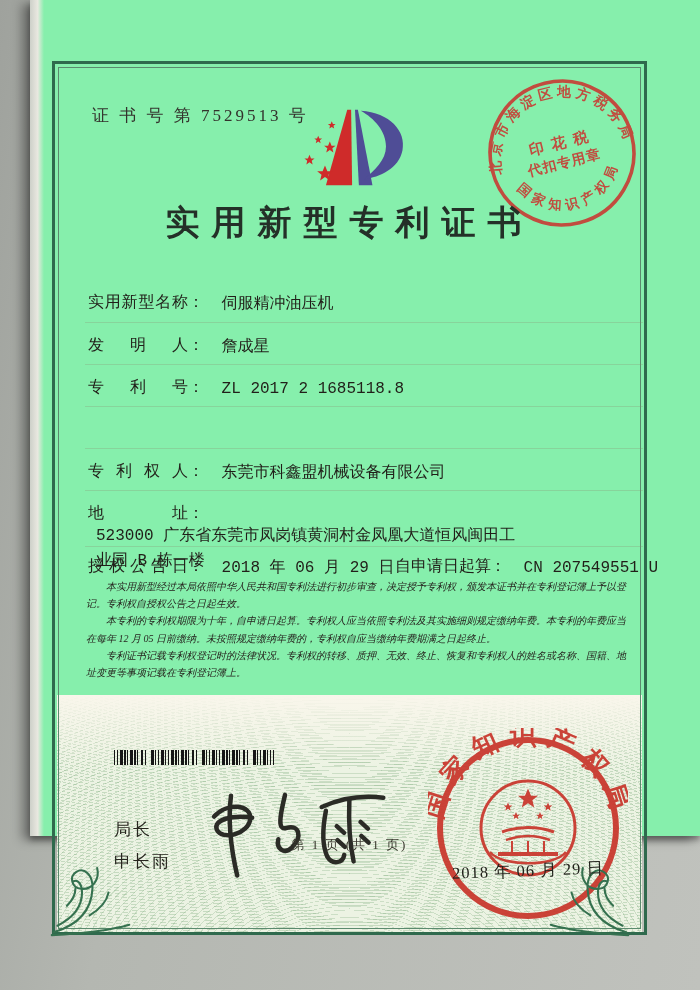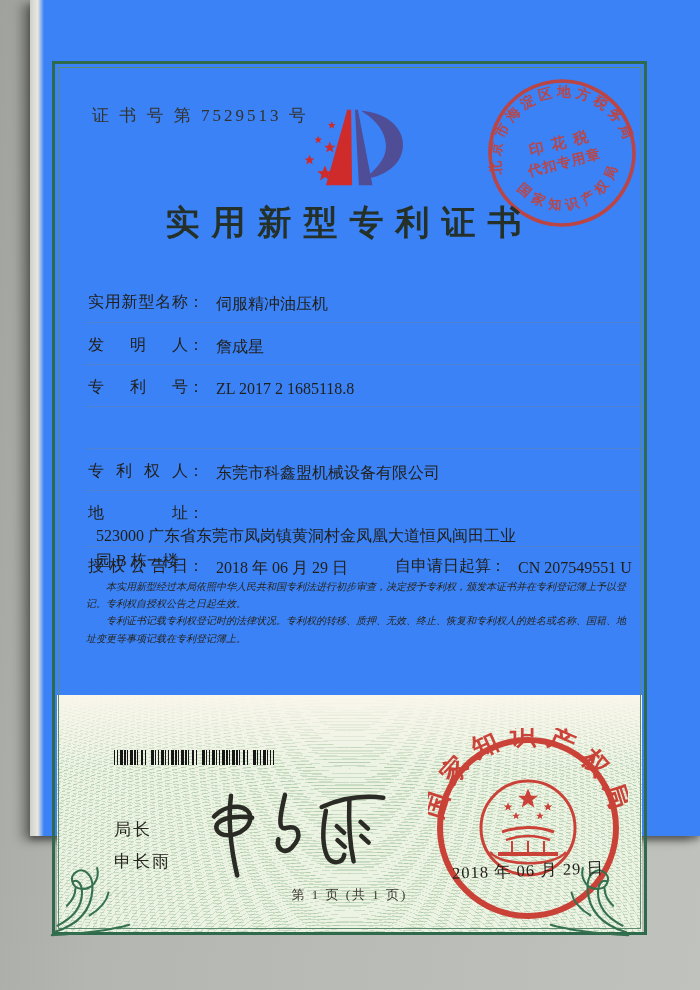--- a/index.html
+++ b/index.html
@@ -1,57 +1,57 @@
 <!DOCTYPE html>
 <html><head>
 <meta charset="utf-8">
 <style>
   html,body{margin:0;padding:0;}
   body{width:700px;height:990px;overflow:hidden;
        font-family:"Liberation Serif","DejaVu Serif",serif;
        background:linear-gradient(100deg,#9fa29d,#b4b7b1 30%,#c0c2bd);}
   .photo{position:relative;width:700px;height:990px;}
   .paper{position:absolute;left:30px;top:0;width:670px;height:836px;
-         background:#3b82f6;box-shadow:-8px 4px 10px rgba(0,0,0,.35),0 4px 6px rgba(0,0,0,.35);}
+         background:#86efac;box-shadow:-8px 4px 10px rgba(0,0,0,.35),0 4px 6px rgba(0,0,0,.35);}
   .paper-edge{position:absolute;left:0;top:0;width:14px;height:100%;
          background:linear-gradient(90deg,#cdd0c9,#e9e8e0 55%,rgba(249,246,235,0));}
   .frame{position:absolute;left:22px;top:61px;width:589px;height:868px;border:3px solid #2f6a4d;}
   .frame-inner{position:absolute;inset:3px;border:1px solid #5b8a6e;}
   .green-zone{position:absolute;left:27px;top:695px;width:585px;height:238px;
      background:
        linear-gradient(to bottom,#f9f6eb 0,rgba(249,246,235,0) 75px),
        repeating-radial-gradient(ellipse 1200px 700px at 50% -420px,rgba(120,168,120,.33) 0 1px,rgba(120,168,120,0) 1px 5px),
        repeating-radial-gradient(ellipse 1300px 800px at 50% 120%,rgba(120,168,120,.28) 0 1px,rgba(120,168,120,0) 1px 6px),
        #ecf3e3;}
   .cert-no{position:absolute;left:62px;top:104px;font-size:17px;letter-spacing:3px;color:#33322c;}
   .logo{position:absolute;left:260px;top:104px;width:130px;height:92px;}
   .tax-stamp{position:absolute;left:455px;top:76px;width:154px;height:154px;opacity:.92;}
   .tax-stamp svg{transform:rotate(-14deg);}
   .title{position:absolute;left:22px;top:200px;width:595px;text-align:center;
          font-size:34px;font-weight:bold;letter-spacing:12px;color:#243028;}
-  .field-row{position:absolute;left:58px;width:552px;font-size:16px;color:#211f19;}
+  .field-row{position:absolute;left:58px;width:552px;font-size:16px;color:#211f19;font-family:Liberation Mono, monospace;}
   .flabel{display:inline-block;width:100px;text-align:justify;text-align-last:justify;vertical-align:top;}
   .fcolon{vertical-align:top;}
   .fvalue{display:inline-block;margin-left:8px;max-width:428px;vertical-align:top;line-height:1.55;}
   .fpair2{position:absolute;left:307px;top:0;white-space:nowrap;}
   .fpair2 .flabel{width:95px;}
   .fline{position:absolute;left:55px;width:558px;height:1px;background:rgba(140,130,105,.25);}
   .body-text{position:absolute;left:56px;top:578px;width:548px;font-size:10px;line-height:1.72;
              color:#26251f;font-style:italic;}
   .body-text p{margin:0;text-indent:2em;}
   .barcode{position:absolute;left:84px;top:750px;width:160px;height:15px;
      background:repeating-linear-gradient(90deg,#161616 0 1.5px,transparent 1.5px 3px,
         #161616 3px 3.8px,transparent 3.8px 6.3px,#161616 6.3px 9px,transparent 9px 10.2px);}
   .director{position:absolute;left:84px;font-size:17px;color:#27261f;letter-spacing:2px;}
   .sig{position:absolute;left:165px;top:784px;width:215px;height:96px;transform:rotate(-3deg);}
   .sig path{stroke:#2b2b26;stroke-width:4.5;fill:none;stroke-linecap:round;stroke-linejoin:round;}
   .seal{position:absolute;left:398px;top:728px;width:200px;height:200px;opacity:.93;}
   .seal-date{position:absolute;left:382px;top:860px;width:232px;text-align:center;
      font-size:16.5px;letter-spacing:1px;color:#23221c;transform:rotate(-2deg);z-index:5;}
-  .footer{position:absolute;left:22px;top:886px;width:595px;text-align:center;
+  .footer{position:absolute;left:22px;top:836px;width:595px;text-align:center;
      font-size:13px;color:#3a392f;letter-spacing:2px;}
   .flourish{position:absolute;width:108px;height:104px;}
   .flourish path{stroke:#35714f;fill:none;stroke-width:2.2;stroke-linecap:round;}
   .flourish.left{left:16px;top:834px;}
   .flourish.right{left:496px;top:834px;transform:scaleX(-1);}
   .stamp-center{font-weight:bold;}
 </style>
 </head>
 <body>
 
@@ -132,20 +132,21 @@
 
     <div class="fline" style="top:322px"></div>
     <div class="fline" style="top:364px"></div>
     <div class="fline" style="top:406px"></div>
     <div class="fline" style="top:448px"></div>
     <div class="fline" style="top:490px"></div>
     <div class="fline" style="top:546px"></div>
 
     <div class="body-text">
       <p>本实用新型经过本局依照中华人民共和国专利法进行初步审查，决定授予专利权，颁发本证书并在专利登记簿上予以登记。专利权自授权公告之日起生效。</p>
+      <p>本专利的专利权期限为十年，自申请日起算。专利权人应当依照专利法及其实施细则规定缴纳年费。本专利的年费应当在每年 12 月 05 日前缴纳。未按照规定缴纳年费的，专利权自应当缴纳年费期满之日起终止。</p>
       <p>专利证书记载专利权登记时的法律状况。专利权的转移、质押、无效、终止、恢复和专利权人的姓名或名称、国籍、地址变更等事项记载在专利登记簿上。</p>
     </div>
 
     <div class="barcode"></div>
 
     <div class="director" style="top:818px">局长</div>
     <div class="director" style="top:850px">申长雨</div>
 
     <svg class="sig" viewBox="0 0 215 96">
       <path d="M38,8 C34,30 35,60 40,88"></path>

